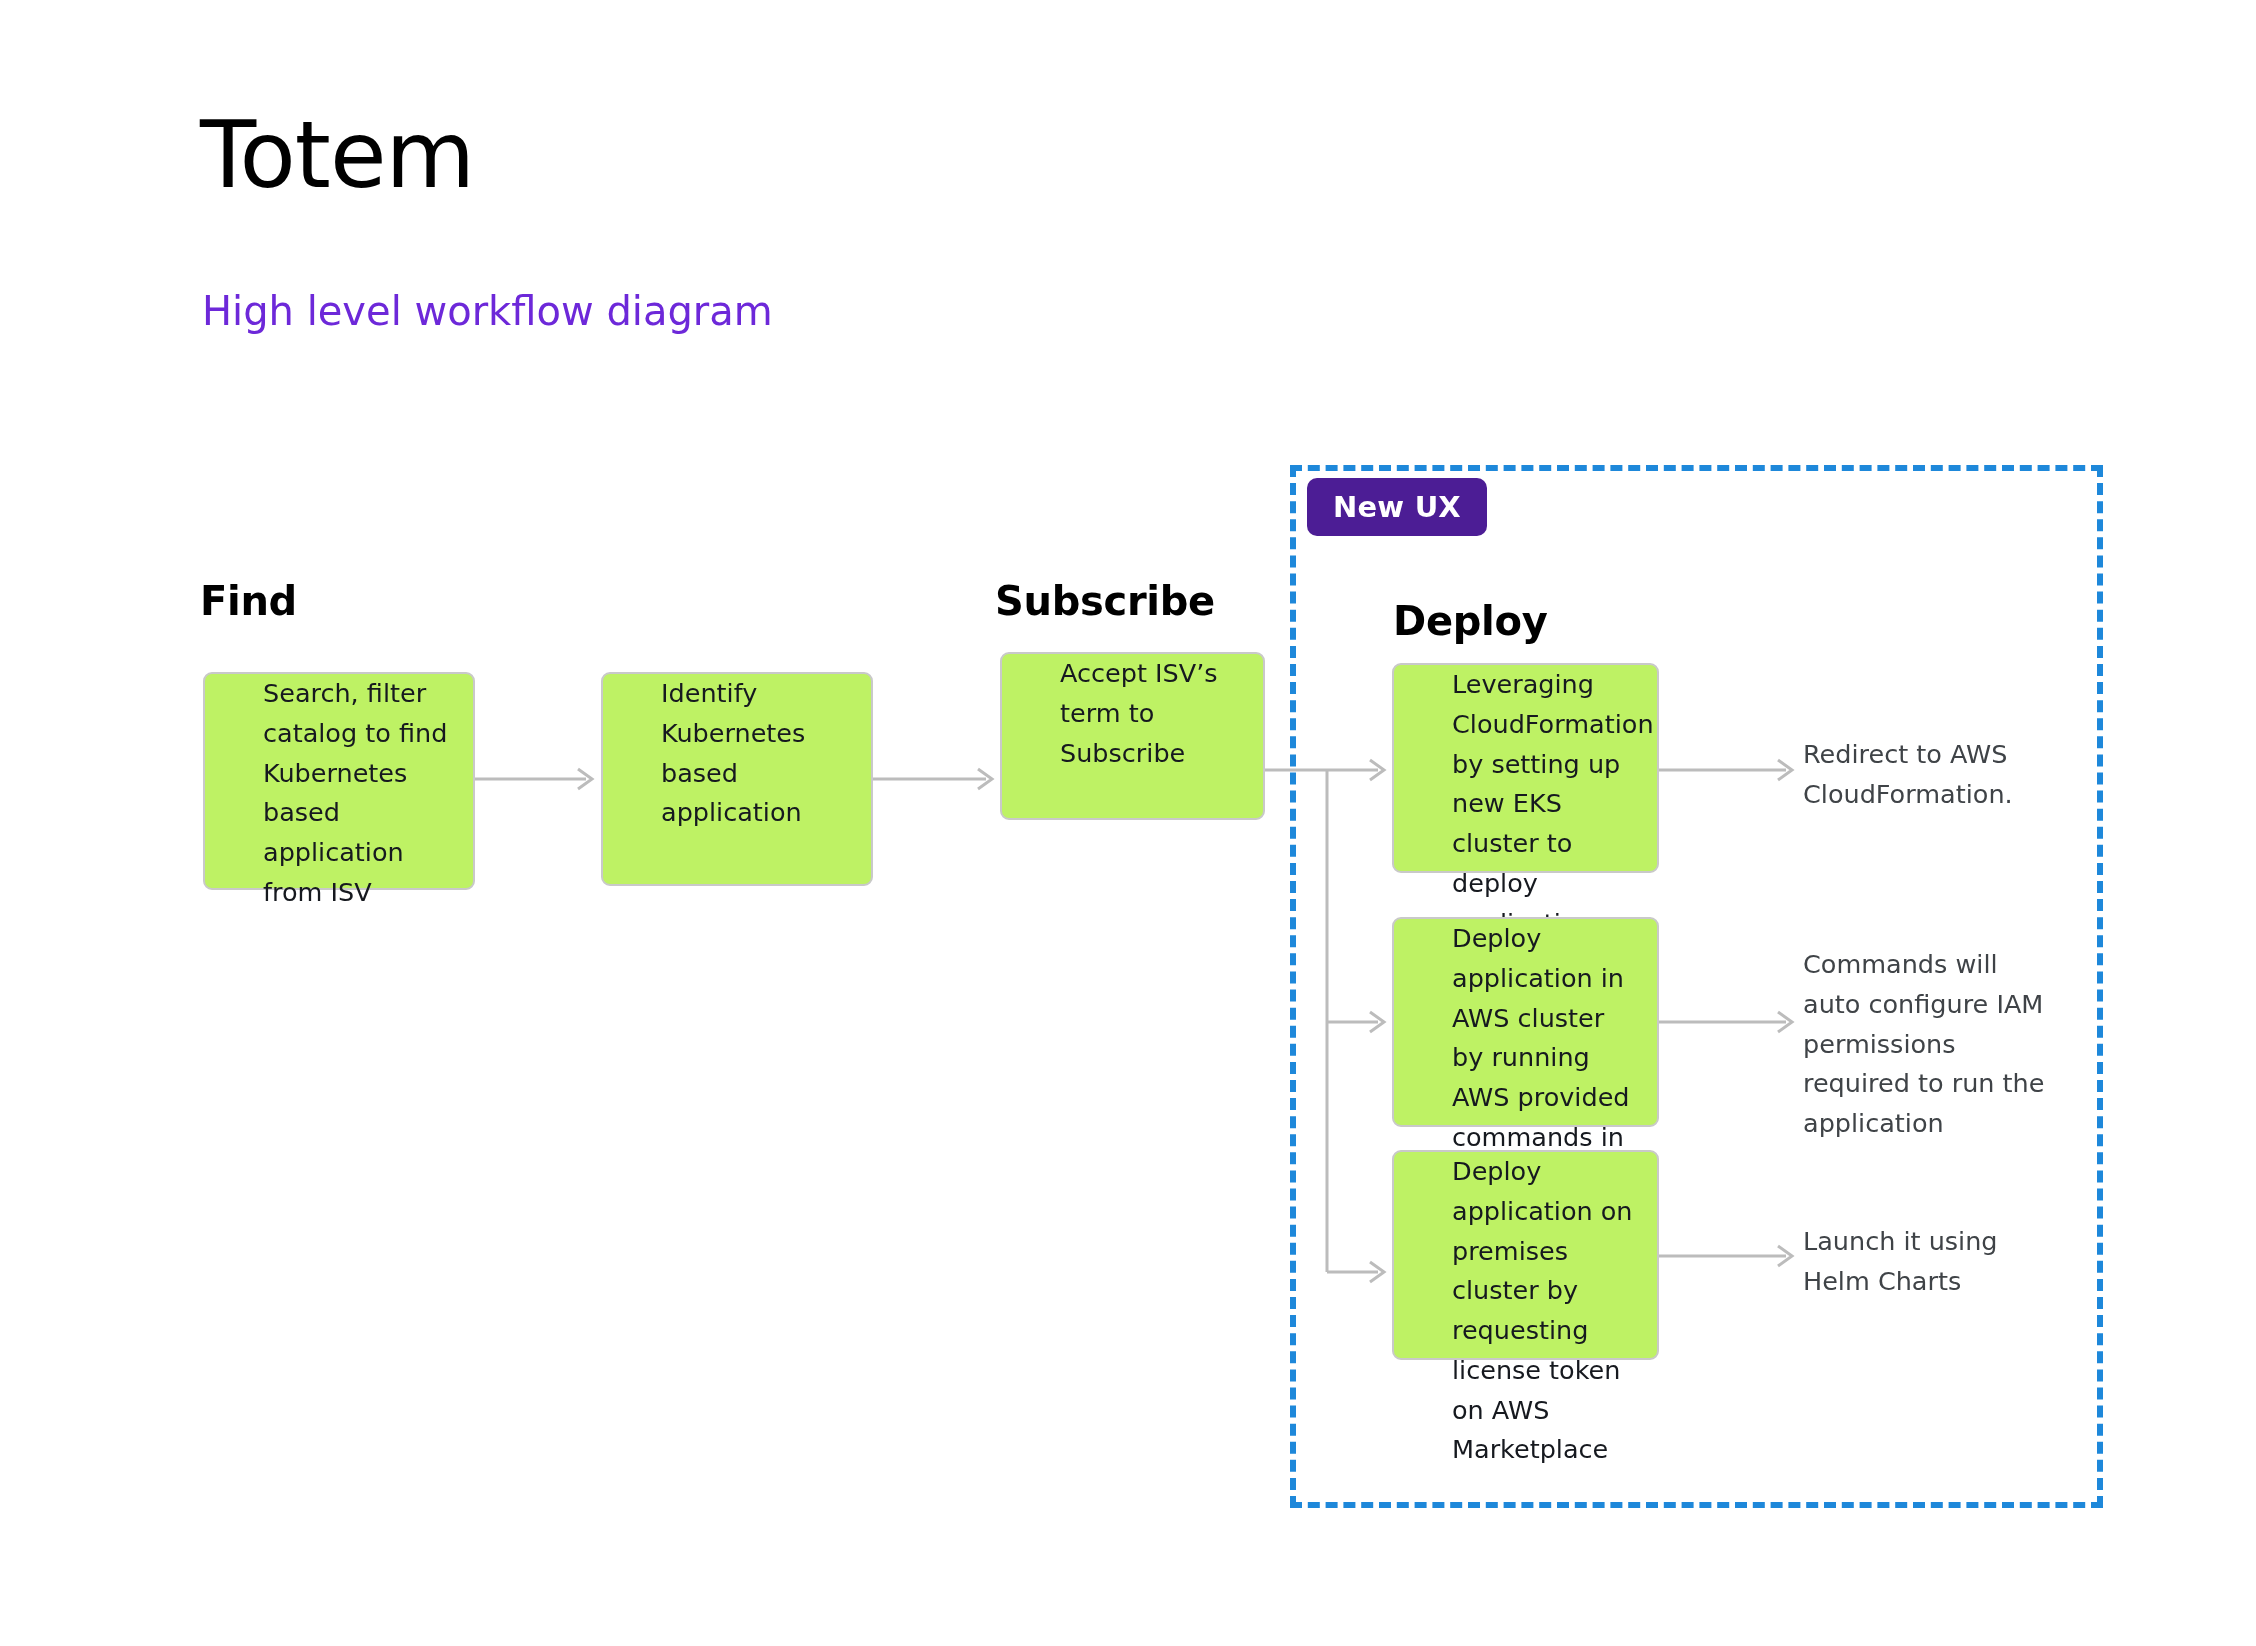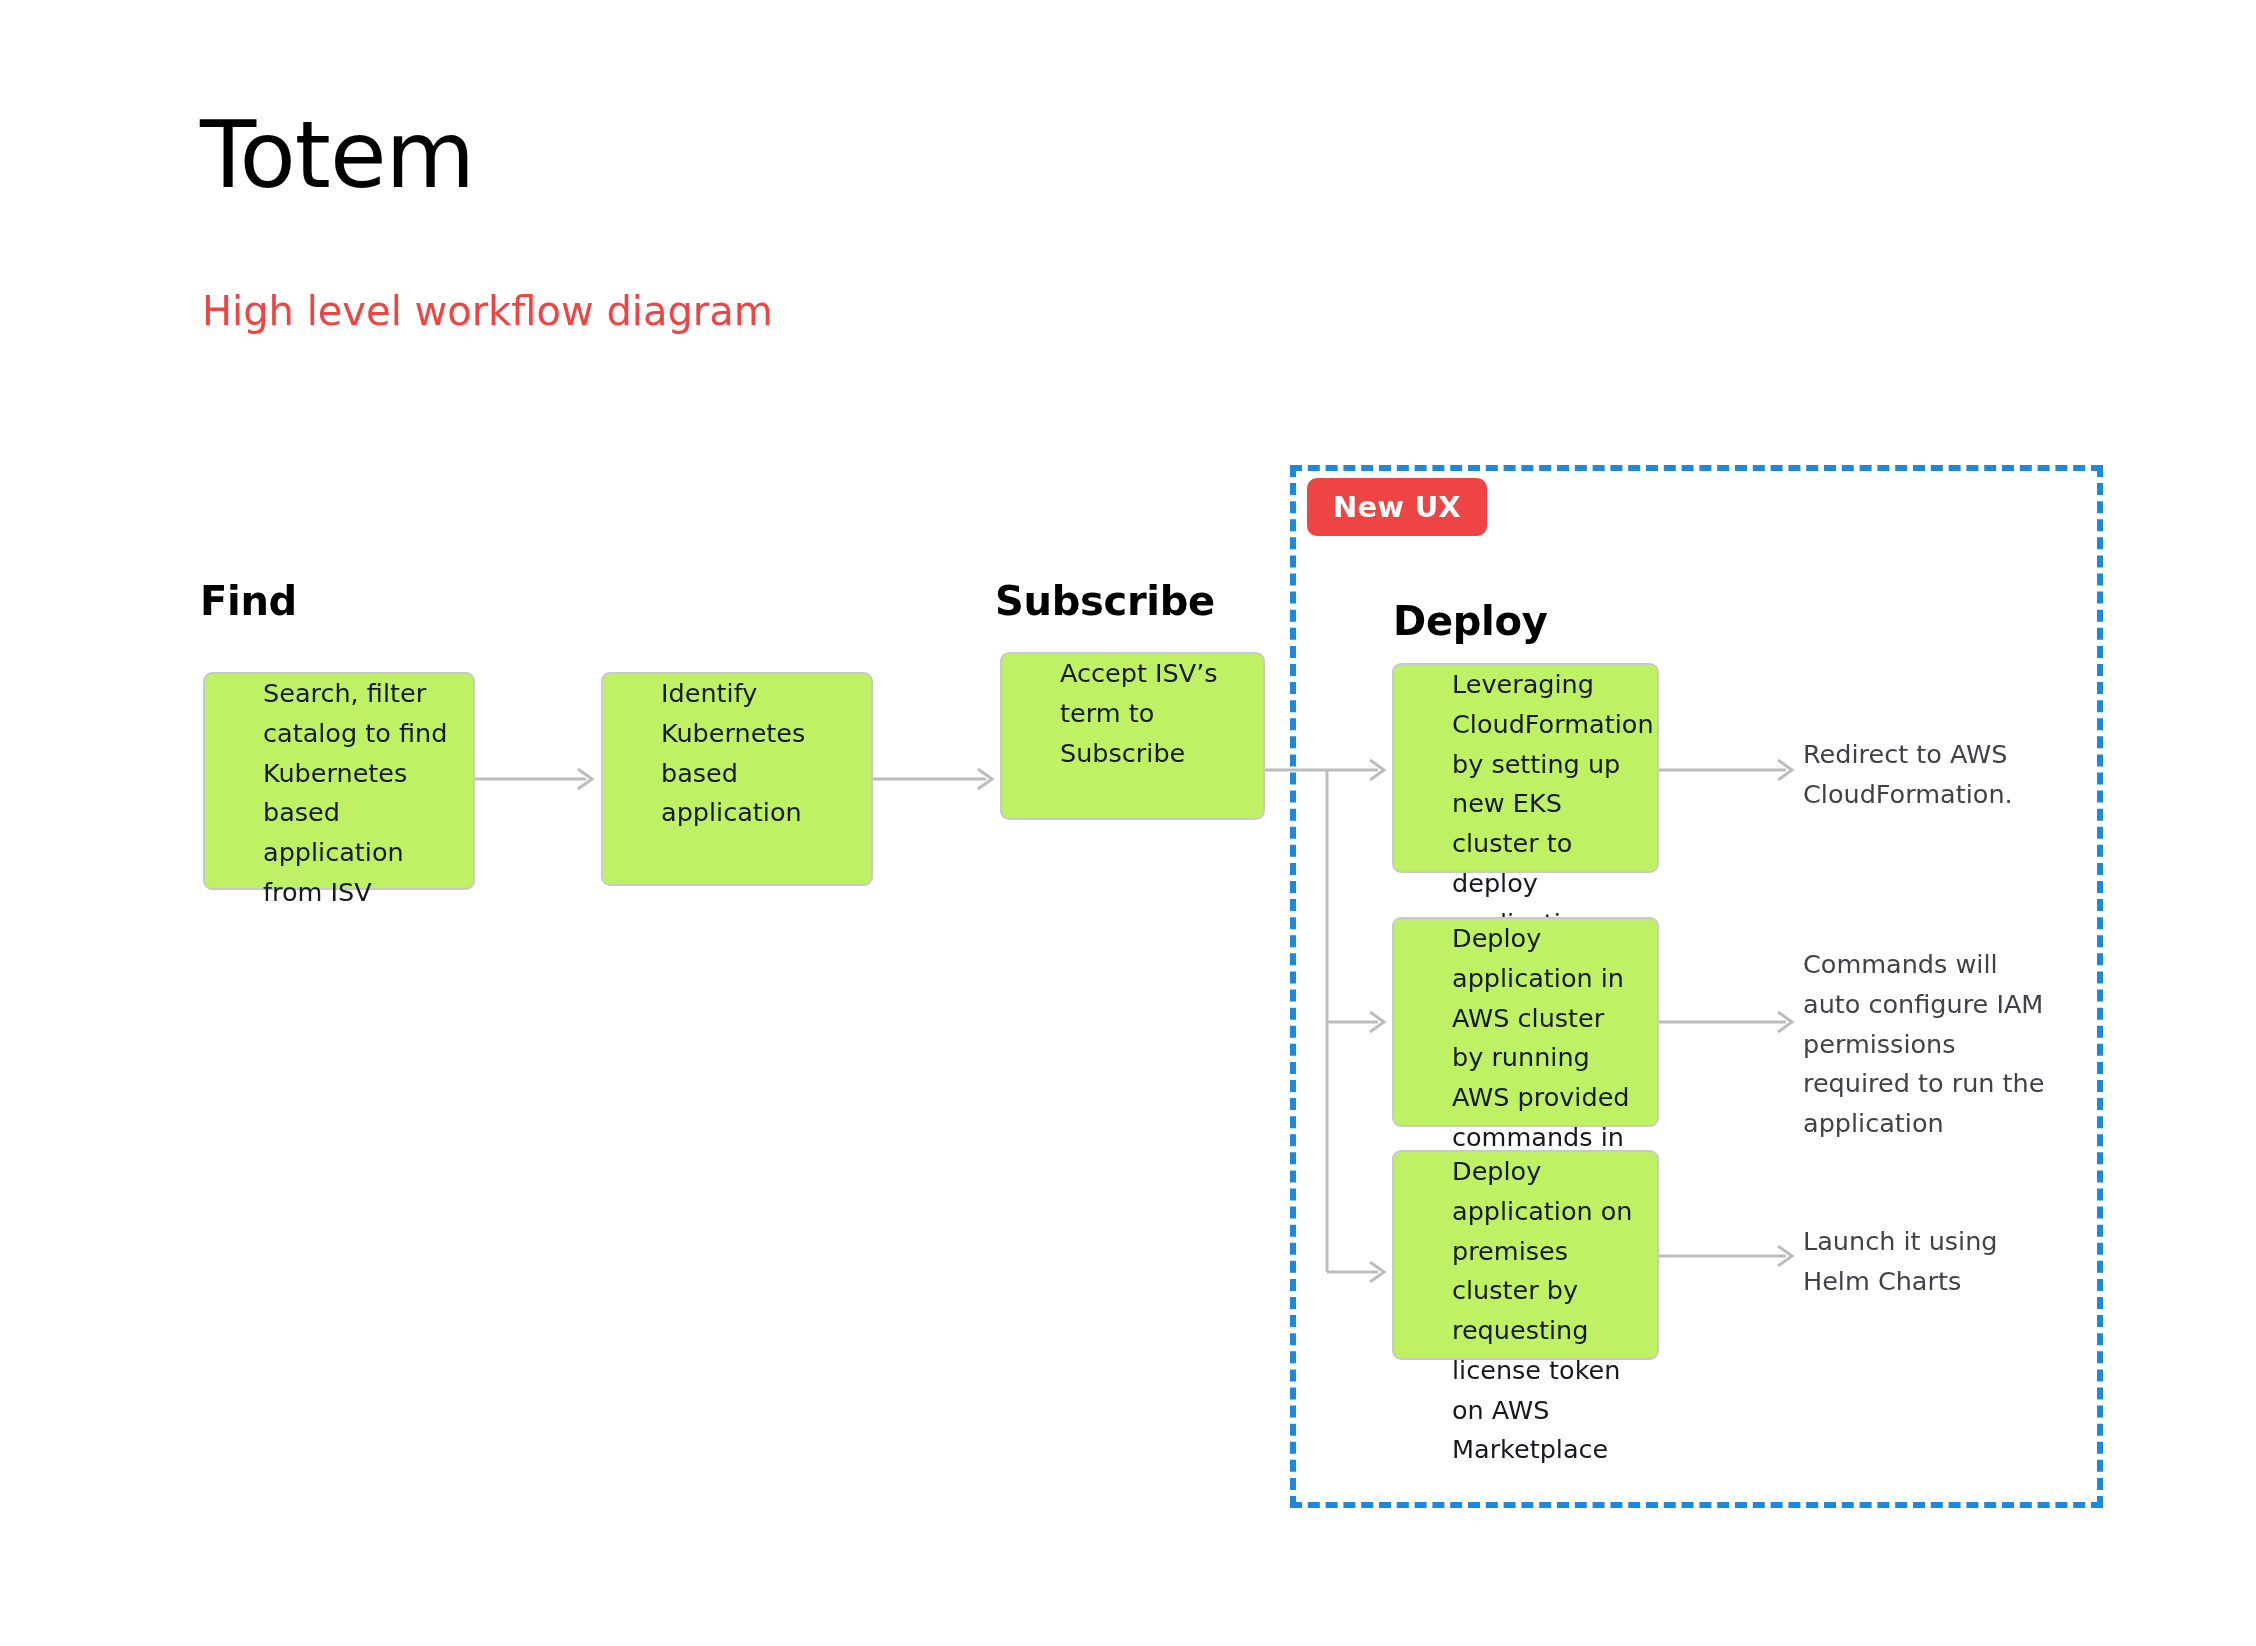--- a/index.html
+++ b/index.html
@@ -34,21 +34,21 @@
     line-height: 1.05;
     color: #000000;
     white-space: nowrap;
   }
   .page-subtitle {
     position: absolute;
     left: 202px;
     top: 288px;
     font-size: 40px;
     font-weight: 400;
-    color: #ef4444;
+    color: #6d28d9;
     white-space: nowrap;
   }
 
   .stage-title {
     position: absolute;
     font-size: 40px;
     font-weight: 700;
     color: #000000;
     white-space: nowrap;
     letter-spacing: -0.3px;
@@ -109,21 +109,21 @@
     border: 6px dashed #1e88da;
     background: transparent;
   }
   .badge-newux {
     position: absolute;
     left: 1307px;
     top: 478px;
     height: 58px;
     padding: 0 26px;
     border-radius: 10px;
-    background: #ef4444;
+    background: #4c1d95;
     color: #ffffff;
     font-size: 29px;
     font-weight: 700;
     display: flex;
     align-items: center;
     justify-content: center;
     letter-spacing: 0.2px;
     white-space: nowrap;
   }
 

